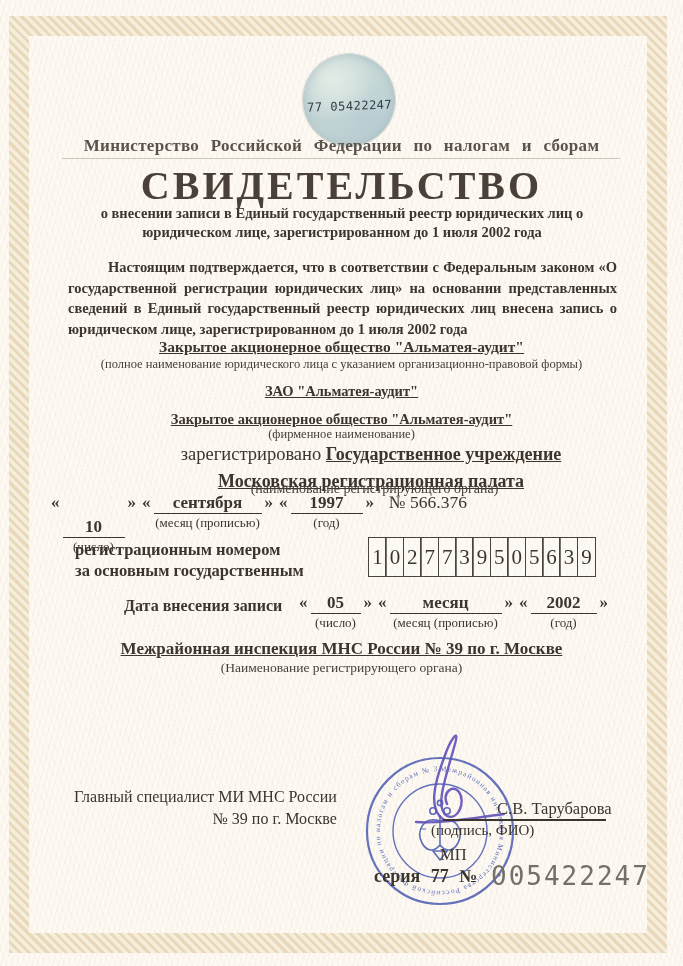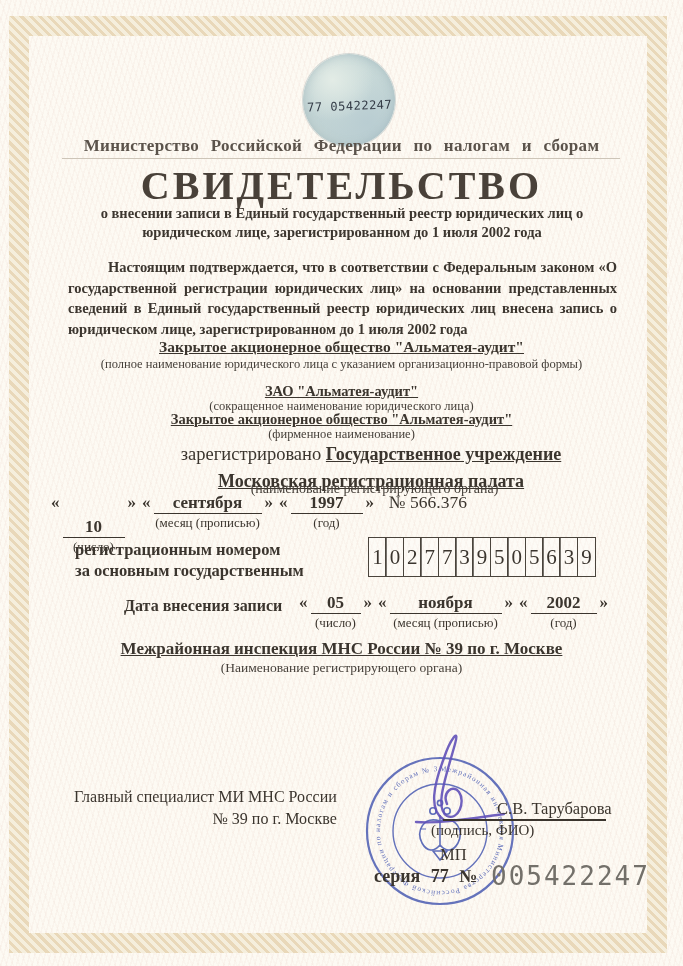--- a/index.html
+++ b/index.html
@@ -113,21 +113,20 @@
 
   <div class="ministry abs center">Министерство Российской Федерации по налогам и сборам</div>
   <div class="rule abs"></div>
   <div class="doc-title abs center">СВИДЕТЕЛЬСТВО</div>
   <div class="subtitle abs">о внесении записи в Единый государственный реестр юридических лиц о юридическом лице, зарегистрированном до 1 июля 2002 года</div>
   <div class="paragraph abs">Настоящим подтверждается, что в соответствии с Федеральным законом «О государственной регистрации юридических лиц» на основании представленных сведений в Единый государственный реестр юридических лиц внесена запись о юридическом лице, зарегистрированном до 1 июля 2002 года</div>
 
   <div class="full-name uname abs center">Закрытое акционерное общество "Альматея-аудит"</div>
   <div class="full-cap cap abs center">(полное наименование юридического лица с указанием организационно-правовой формы)</div>
   <div class="short-name uname abs center">ЗАО "Альматея-аудит"</div>
-  <div class="short-cap cap abs center">(сокращенное наименование юридического лица)</div>
   <div class="firm-name uname abs center">Закрытое акционерное общество "Альматея-аудит"</div>
   <div class="firm-cap cap abs center">(фирменное наименование)</div>
 
   <div class="registered abs">
     <span>зарегистрировано</span>
     <span class="uname">Государственное учреждение Московская регистрационная палата</span>
   </div>
   <div class="reg-auth-cap cap abs center">(наименование регистрирующего органа)</div>
 
   <div class="drow row1 abs">
@@ -175,21 +174,21 @@
   <div class="entry-label abs">Дата внесения записи</div>
   <div class="drow row2 abs">
     <span class="q">«</span>
     <span class="dgrp w-day2">
       <span class="dv">05</span>
       <span class="dc">(число)</span>
     </span>
     <span class="q">»</span>
     <span class="q">«</span>
     <span class="dgrp w-mon2">
-      <span class="dv">ноября</span>
+      <span class="dv">месяц</span>
       <span class="dc">(месяц (прописью)</span>
     </span>
     <span class="q">»</span>
     <span class="q">«</span>
     <span class="dgrp w-yr2">
       <span class="dv">2002</span>
       <span class="dc">(год)</span>
     </span>
     <span class="q">»</span>
   </div>

